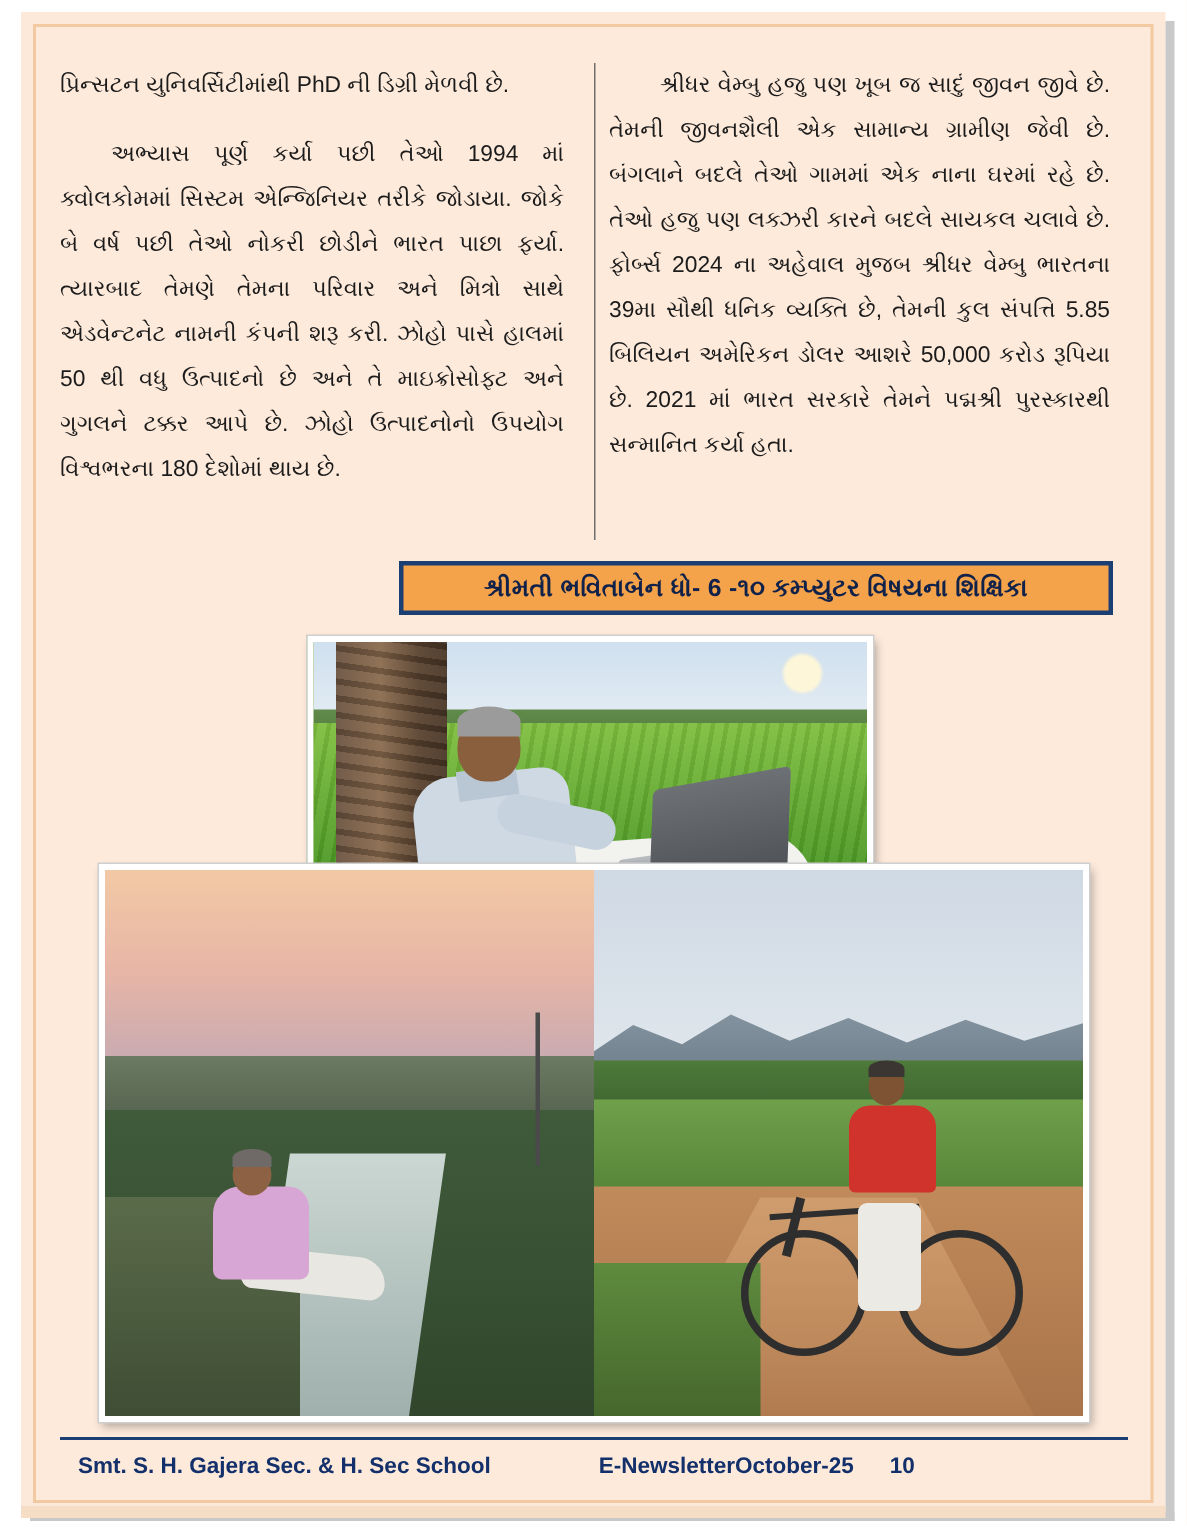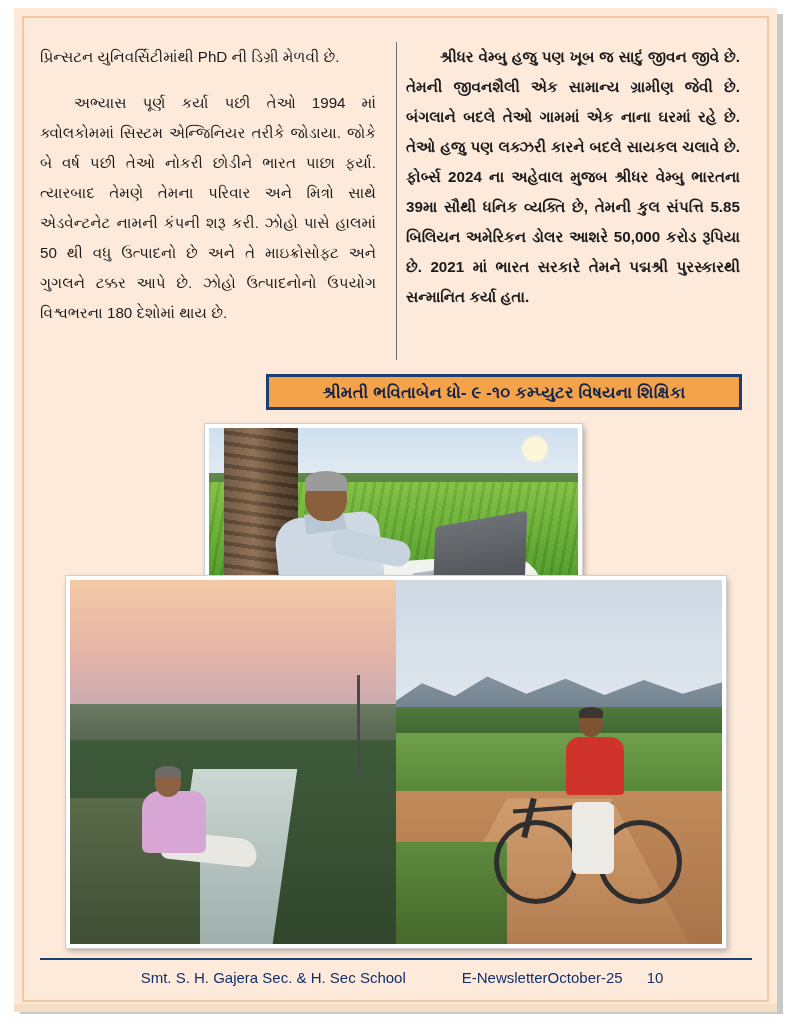--- a/index.html
+++ b/index.html
@@ -64,21 +64,21 @@
     top: 42px;
     width: 712px;
     display: flex;
     gap: 0px;
   }
   .col {
     width: 350px;
     box-sizing: border-box;
   }
   .col.left { padding-right: 14px; }
-  .col.right { padding-left: 16px; font-weight: bold; }
+  .col.right { padding-left: 16px; }
   .col-divider {
     position: absolute;
     left: 396px;
     top: 42px;
     width: 1px;
     height: 318px;
     background: #6f6f6f;
   }
   p.body-text {
     margin: 0 0 0 0;
@@ -339,27 +339,26 @@
     background: #1b3f73;
   }
   .footer {
     position: absolute;
     left: 40px;
     top: 962px;
     width: 712px;
     height: 30px;
     display: flex;
     align-items: center;
-    font-weight: normal;
+    font-weight: bold;
     font-size: 15px;
     color: #13306b;
-    justify-content: center;
   }
   .footer .school { margin-left: 12px; }
-  .footer .news { margin-left: 56px; }
+  .footer .news { margin-left: 72px; }
   .footer .date { }
   .footer .pg { margin-left: 24px; }
   .page-bottom-strip {
     position:absolute; left:14px; top:1004px; width:763px; height:8px;
     background:#f6ddc6;
   }
 </style>
 </head>
 <body>
 
@@ -376,21 +375,21 @@
       <p class="body-text indent">અભ્યાસ પૂર્ણ કર્યા પછી તેઓ 1994 માં ક્વોલકોમમાં સિસ્ટમ એન્જિનિયર તરીકે જોડાયા. જોકે બે વર્ષ પછી તેઓ નોકરી છોડીને ભારત પાછા ફર્યા. ત્યારબાદ તેમણે તેમના પરિવાર અને મિત્રો સાથે એડવેન્ટનેટ નામની કંપની શરૂ કરી. ઝોહો પાસે હાલમાં 50 થી વધુ ઉત્પાદનો છે અને તે માઇક્રોસોફ્ટ અને ગુગલને ટક્કર આપે છે. ઝોહો ઉત્પાદનોનો ઉપયોગ વિશ્વભરના 180 દેશોમાં થાય છે.</p>
     </div>
     <div class="col right">
       <p class="body-text indent">શ્રીધર વેમ્બુ હજુ પણ ખૂબ જ સાદું જીવન જીવે છે. તેમની જીવનશૈલી એક સામાન્ય ગ્રામીણ જેવી છે. બંગલાને બદલે તેઓ ગામમાં એક નાના ઘરમાં રહે છે. તેઓ હજુ પણ લક્ઝરી કારને બદલે સાયકલ ચલાવે છે. ફોર્બ્સ 2024 ના અહેવાલ મુજબ શ્રીધર વેમ્બુ ભારતના 39મા સૌથી ધનિક વ્યક્તિ છે, તેમની કુલ સંપત્તિ 5.85 બિલિયન અમેરિકન ડોલર આશરે 50,000 કરોડ રૂપિયા છે. 2021 માં ભારત સરકારે તેમને પદ્મશ્રી પુરસ્કારથી સન્માનિત કર્યા હતા.</p>
     </div>
   </div>
   <div class="col-divider"></div>
 
   <div class="banner-wrap">
     <div class="banner">
-      <span class="banner-text">શ્રીમતી ભવિતાબેન ધો- ૯ -૧૦ કમ્પ્યુટર વિષયના શિક્ષિકા</span>
+      <span class="banner-text">શ્રીમતી ભવિતાબેન ધો- 6 -૧૦ કમ્પ્યુટર વિષયના શિક્ષિકા</span>
     </div>
   </div>
 
   <div class="photo-top">
     <div class="tp-sky"></div>
     <div class="tp-sun"></div>
     <div class="tp-treeline"></div>
     <div class="tp-field"></div>
     <div class="tp-field-rows"></div>
     <div class="tp-trunk"></div>

